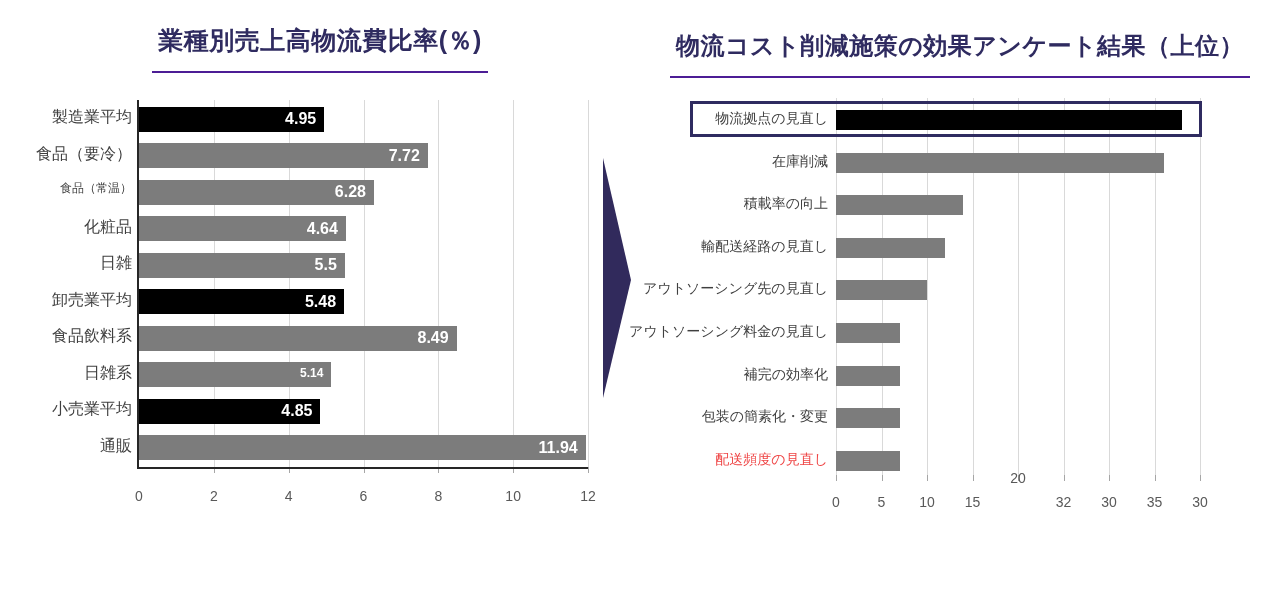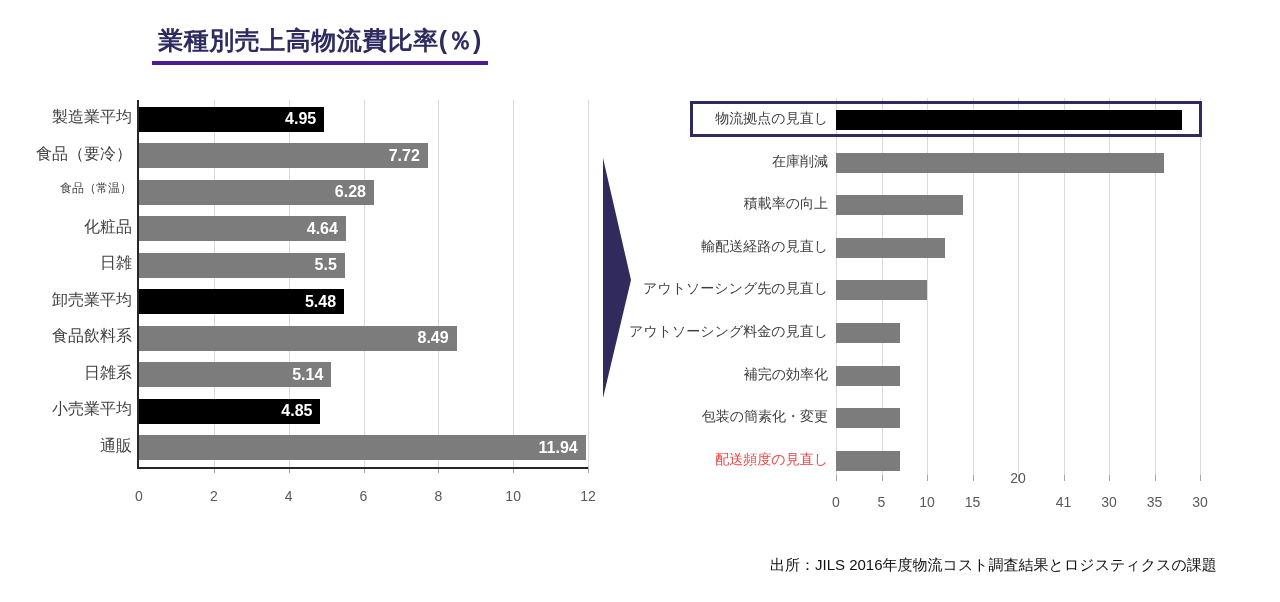--- a/index.html
+++ b/index.html
@@ -13,22 +13,22 @@
     overflow: hidden;
   }
   .chart-title-wrap {
     position: absolute;
     text-align: center;
   }
   .chart-title {
     display: inline-block;
     font-weight: 700;
     color: #2F2B60;
-    border-bottom: 4px solid #4c1d95;
-    padding: 0 6px 4px 6px;
+    border-bottom: 2px solid #4c1d95;
+    padding: 0 6px 14px 6px;
     letter-spacing: 0.5px;
     white-space: nowrap;
   }
   #title-left { left: 50px; top: 24px; width: 540px; }
   #title-left .chart-title { font-size: 25px; }
   #title-right { left: 650px; top: 30px; width: 620px; }
   #title-right .chart-title { font-size: 24px; }
   .gridline {
     position: absolute;
     width: 1px;
@@ -75,20 +75,23 @@
 </style>
 </head>
 <body>
 
 <div class="canvas">
 
   <div class="chart-title-wrap" id="title-left">
     <span class="chart-title">業種別売上高物流費比率(％)</span>
   </div>
 
+  <div class="chart-title-wrap" id="title-right">
+    <span class="chart-title">物流コスト削減施策の効果アンケート結果（上位）</span>
+  </div>
 
   <div id="chart-left">
       <div class="xtick-label" style="left: 119px; top: 488px; width: 40px;">0</div>
       <div class="gridline" style="left: 213.833px; top: 100px; height: 367px; background: rgb(217, 217, 217);"></div>
       <div class="tick-mark" style="left: 213.833px; top: 467px;"></div>
       <div class="xtick-label" style="left: 193.833px; top: 488px; width: 40px;">2</div>
       <div class="gridline" style="left: 288.667px; top: 100px; height: 367px; background: rgb(217, 217, 217);"></div>
       <div class="tick-mark" style="left: 288.667px; top: 467px;"></div>
       <div class="xtick-label" style="left: 268.667px; top: 488px; width: 40px;">4</div>
       <div class="gridline" style="left: 363.5px; top: 100px; height: 367px; background: rgb(217, 217, 217);"></div>
@@ -121,21 +124,21 @@
       <div class="category-label" style="left: 6px; top: 253.48px; width: 126px; font-size: 16px; color: rgb(63, 63, 63);">日雑</div>
       <div class="value-label" style="left: 139px; top: 256px; width: 197.792px; font-size: 16px; color: rgb(255, 255, 255);">5.5</div>
       <div class="bar" style="left: 139px; top: 289px; width: 205.043px; height: 25px; background: rgb(0, 0, 0);"></div>
       <div class="category-label" style="left: 6px; top: 289.98px; width: 126px; font-size: 16px; color: rgb(63, 63, 63);">卸売業平均</div>
       <div class="value-label" style="left: 139px; top: 292.5px; width: 197.043px; font-size: 16px; color: rgb(255, 255, 255);">5.48</div>
       <div class="bar" style="left: 139px; top: 325.5px; width: 317.667px; height: 25px; background: rgb(124, 124, 124);"></div>
       <div class="category-label" style="left: 6px; top: 326.48px; width: 126px; font-size: 16px; color: rgb(63, 63, 63);">食品飲料系</div>
       <div class="value-label" style="left: 139px; top: 329px; width: 309.667px; font-size: 16px; color: rgb(255, 255, 255);">8.49</div>
       <div class="bar" style="left: 139px; top: 362px; width: 192.322px; height: 25px; background: rgb(124, 124, 124);"></div>
       <div class="category-label" style="left: 6px; top: 362.98px; width: 126px; font-size: 16px; color: rgb(63, 63, 63);">日雑系</div>
-      <div class="value-label" style="left: 139px; top: 365.5px; width: 184.322px; font-size: 16px; color: rgb(255, 255, 255);">5.14</div>
+      <div class="value-label" style="left: 139px; top: 365.5px; width: 184.322px; font-size: 12px; color: rgb(255, 255, 255);">5.14</div>
       <div class="bar" style="left: 139px; top: 398.5px; width: 181.471px; height: 25px; background: rgb(0, 0, 0);"></div>
       <div class="category-label" style="left: 6px; top: 399.48px; width: 126px; font-size: 16px; color: rgb(63, 63, 63);">小売業平均</div>
       <div class="value-label" style="left: 139px; top: 402px; width: 173.471px; font-size: 16px; color: rgb(255, 255, 255);">4.85</div>
       <div class="bar" style="left: 139px; top: 435px; width: 446.755px; height: 25px; background: rgb(124, 124, 124);"></div>
       <div class="category-label" style="left: 6px; top: 435.98px; width: 126px; font-size: 16px; color: rgb(63, 63, 63);">通販</div>
       <div class="value-label" style="left: 139px; top: 438.5px; width: 438.755px; font-size: 16px; color: rgb(255, 255, 255);">11.94</div>
     </div>
   <div id="chart-right">
       <div class="gridline" style="left: 836px; top: 98px; height: 377px; background: rgb(217, 217, 217);"></div>
       <div class="tick-mark" style="left: 836px; top: 475px;"></div>
@@ -147,21 +150,21 @@
       <div class="tick-mark" style="left: 927px; top: 475px;"></div>
       <div class="xtick-label" style="left: 907px; top: 494px; width: 40px;">10</div>
       <div class="gridline" style="left: 972.5px; top: 98px; height: 377px; background: rgb(217, 217, 217);"></div>
       <div class="tick-mark" style="left: 972.5px; top: 475px;"></div>
       <div class="xtick-label" style="left: 952.5px; top: 494px; width: 40px;">15</div>
       <div class="gridline" style="left: 1018px; top: 98px; height: 377px; background: rgb(217, 217, 217);"></div>
       <div class="tick-mark" style="left: 1018px; top: 475px;"></div>
       <div class="xtick-label" style="left: 998px; top: 470px; width: 40px;">20</div>
       <div class="gridline" style="left: 1063.5px; top: 98px; height: 377px; background: rgb(217, 217, 217);"></div>
       <div class="tick-mark" style="left: 1063.5px; top: 475px;"></div>
-      <div class="xtick-label" style="left: 1043.5px; top: 494px; width: 40px;">41</div>
+      <div class="xtick-label" style="left: 1043.5px; top: 494px; width: 40px;">32</div>
       <div class="gridline" style="left: 1109px; top: 98px; height: 377px; background: rgb(217, 217, 217);"></div>
       <div class="tick-mark" style="left: 1109px; top: 475px;"></div>
       <div class="xtick-label" style="left: 1089px; top: 494px; width: 40px;">30</div>
       <div class="gridline" style="left: 1154.5px; top: 98px; height: 377px; background: rgb(217, 217, 217);"></div>
       <div class="tick-mark" style="left: 1154.5px; top: 475px;"></div>
       <div class="xtick-label" style="left: 1134.5px; top: 494px; width: 40px;">35</div>
       <div class="gridline" style="left: 1200px; top: 98px; height: 377px; background: rgb(217, 217, 217);"></div>
       <div class="tick-mark" style="left: 1200px; top: 475px;"></div>
       <div class="xtick-label" style="left: 1180px; top: 494px; width: 40px;">30</div>
       <div class="bar" style="left: 836px; top: 110px; width: 345.8px; height: 20px; background: rgb(0, 0, 0);"></div>
@@ -182,15 +185,14 @@
       <div class="category-label" style="left: 556px; top: 408.12px; width: 272px; font-size: 14px; color: rgb(63, 63, 63);">包装の簡素化・変更</div>
       <div class="bar" style="left: 836px; top: 450.8px; width: 63.7px; height: 20px; background: rgb(124, 124, 124);"></div>
       <div class="category-label" style="left: 556px; top: 450.72px; width: 272px; font-size: 14px; color: #ef4444;">配送頻度の見直し</div>
       <div class="highlight-box" style="left: 690px; top: 101px; width: 512px; height: 36px; border-color: rgb(47, 43, 96);"></div>
     </div>
 
   <svg class="arrow-svg" style="left:598px; top:152px;" width="38" height="252" viewBox="0 0 38 252">
     <polygon id="arrow-poly" points="5,6 33,128 5,246" fill="#312A5C"></polygon>
   </svg>
 
-  <div class="source-note">出所：JILS 2016年度物流コスト調査結果とロジスティクスの課題</div>
 
 </div>
 
 </body></html>

